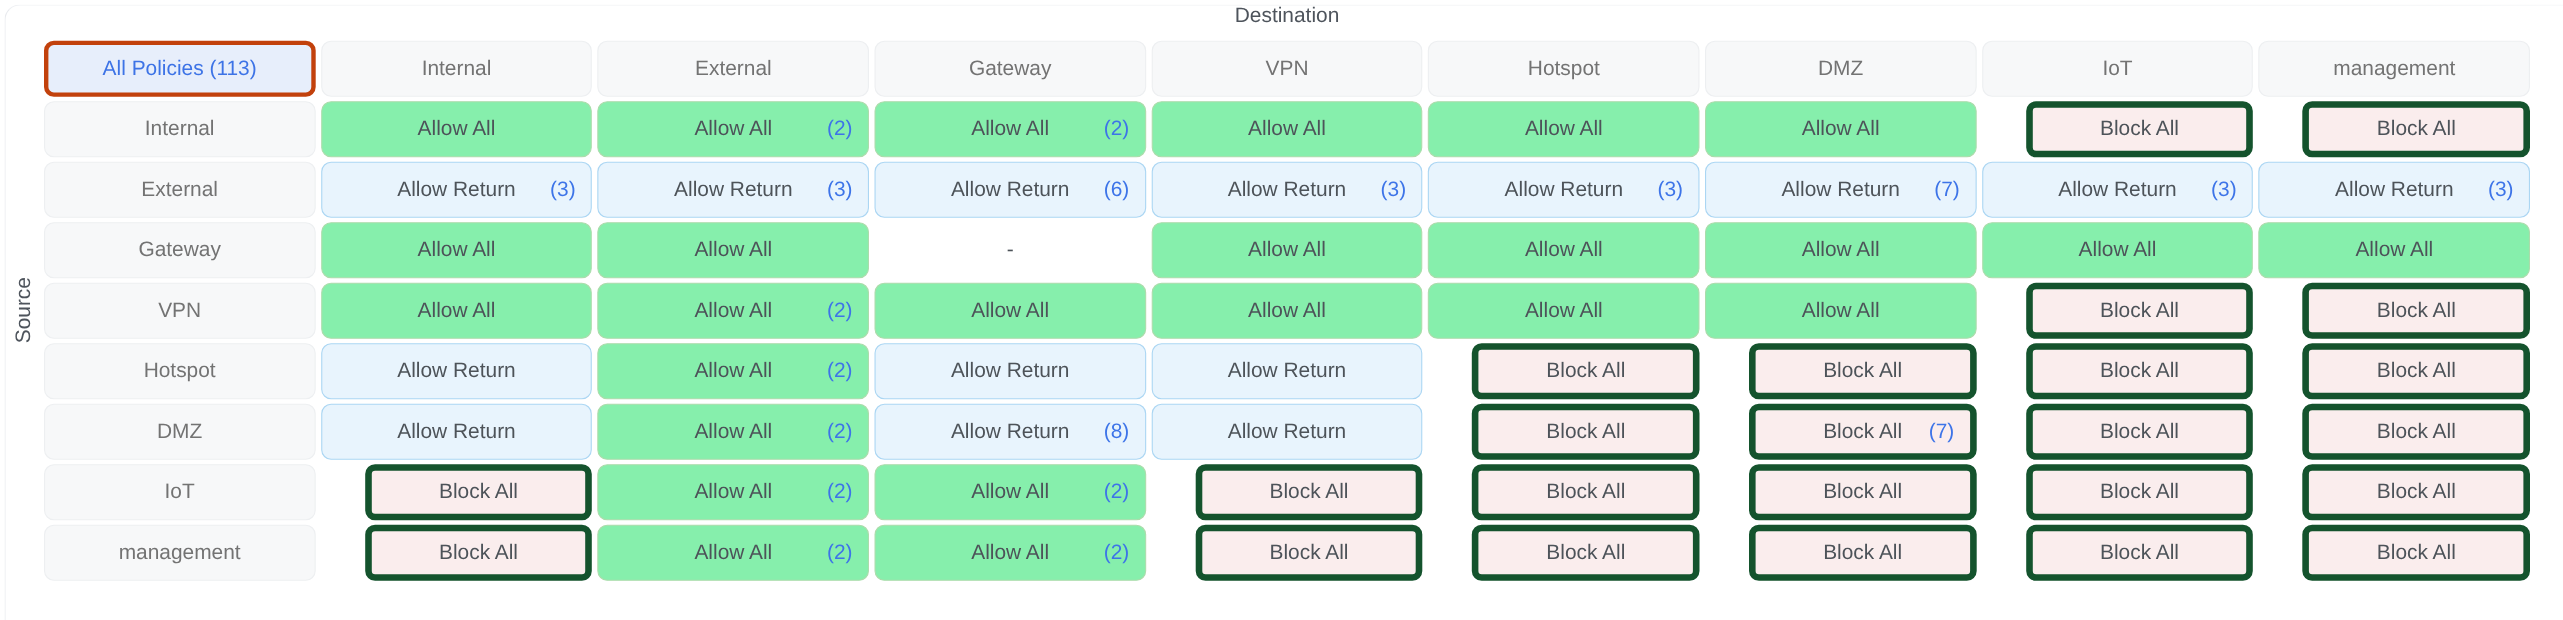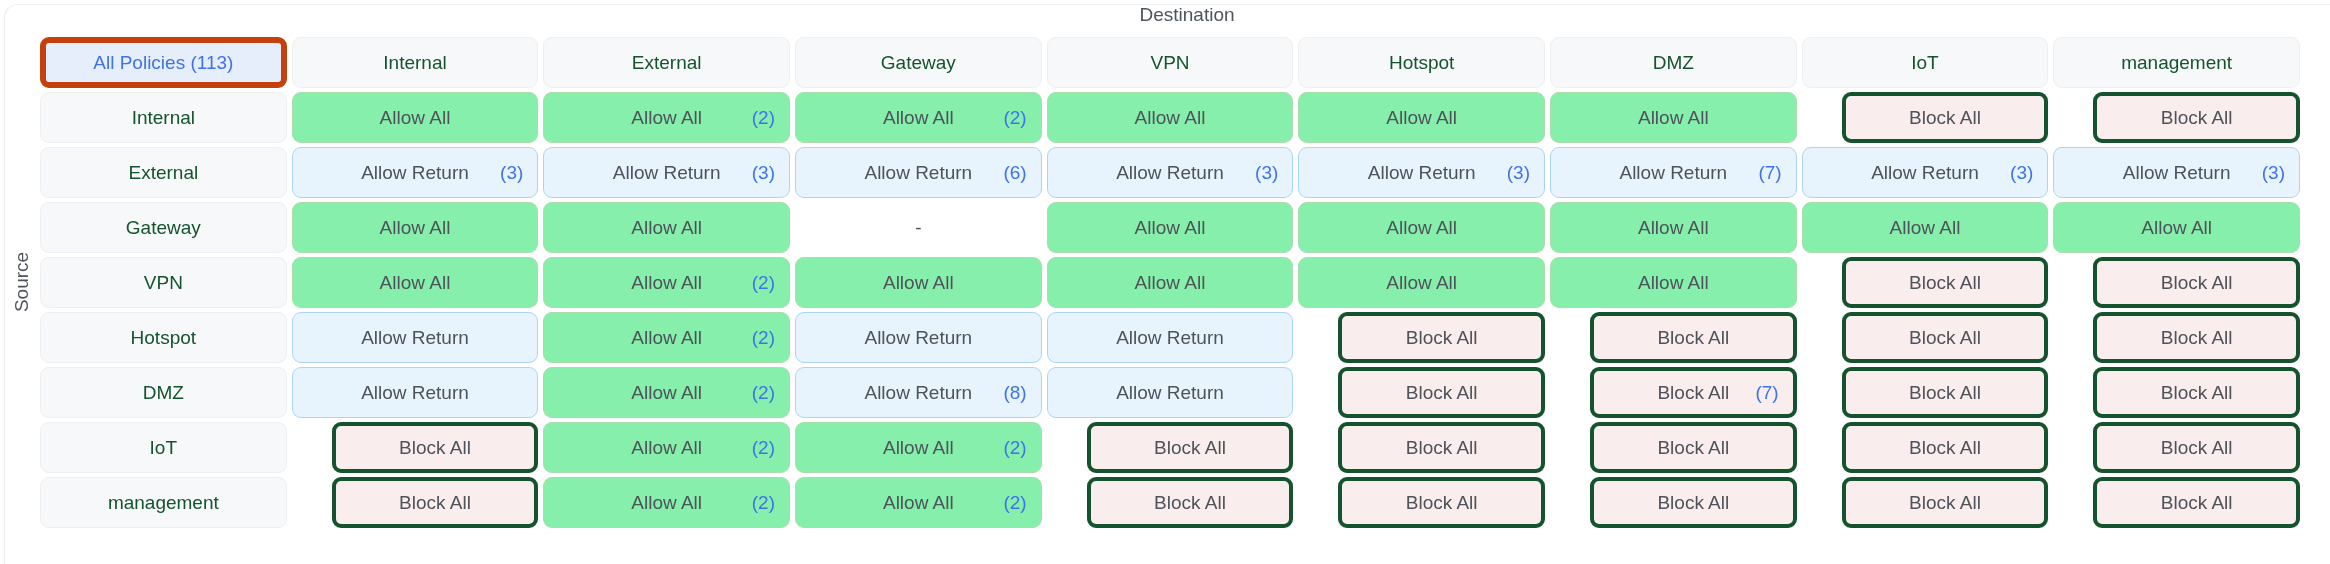--- a/index.html
+++ b/index.html
@@ -18,21 +18,21 @@
     border-top: 1px solid #eef0f3;
     border-top-left-radius: 14px;
     pointer-events: none;
   }
   .axis-label {
     color: #4e545c;
     font-size: 19px;
   }
   .dest-label {
     position: absolute;
-    left: 57px; top: 4px;
+    left: 40px; top: 4px;
     width: 2260px;
     text-align: center;
   }
   .source-label {
     position: absolute;
     left: 22px; top: 282px;
     transform: translate(-50%, -50%) rotate(-90deg);
     white-space: nowrap;
   }
   .grid {
@@ -51,40 +51,40 @@
     align-items: center;
     justify-content: center;
     font-size: 19px;
     position: relative;
     color: #4d5359;
     cursor: default;
   }
   .hdr {
     background: #f7f8f9;
     border: 1px solid #edeff1;
-    color: #14532d;
+    color: #737373;
   }
   .allpolicies {
     background: #e7eefb;
-    border: 6px solid #c2410c;
+    border: 4px solid #c2410c;
     color: #3d73e6;
     cursor: pointer;
   }
   .allow {
     background: #86efac;
     border: 1px solid #abdcab;
   }
   .return {
     background: #e8f4fd;
     border: 1px solid #abd6f3;
     justify-content: center;
   }
   .block {
     background: #faeded;
-    border: 4px solid #14532d;
+    border: 6px solid #14532d;
     margin-left: 40px;
   }
   .none {
     background: transparent;
     border: 1px solid transparent;
   }
   .count {
     position: absolute;
     right: 14px;
     color: #3d74e8;

